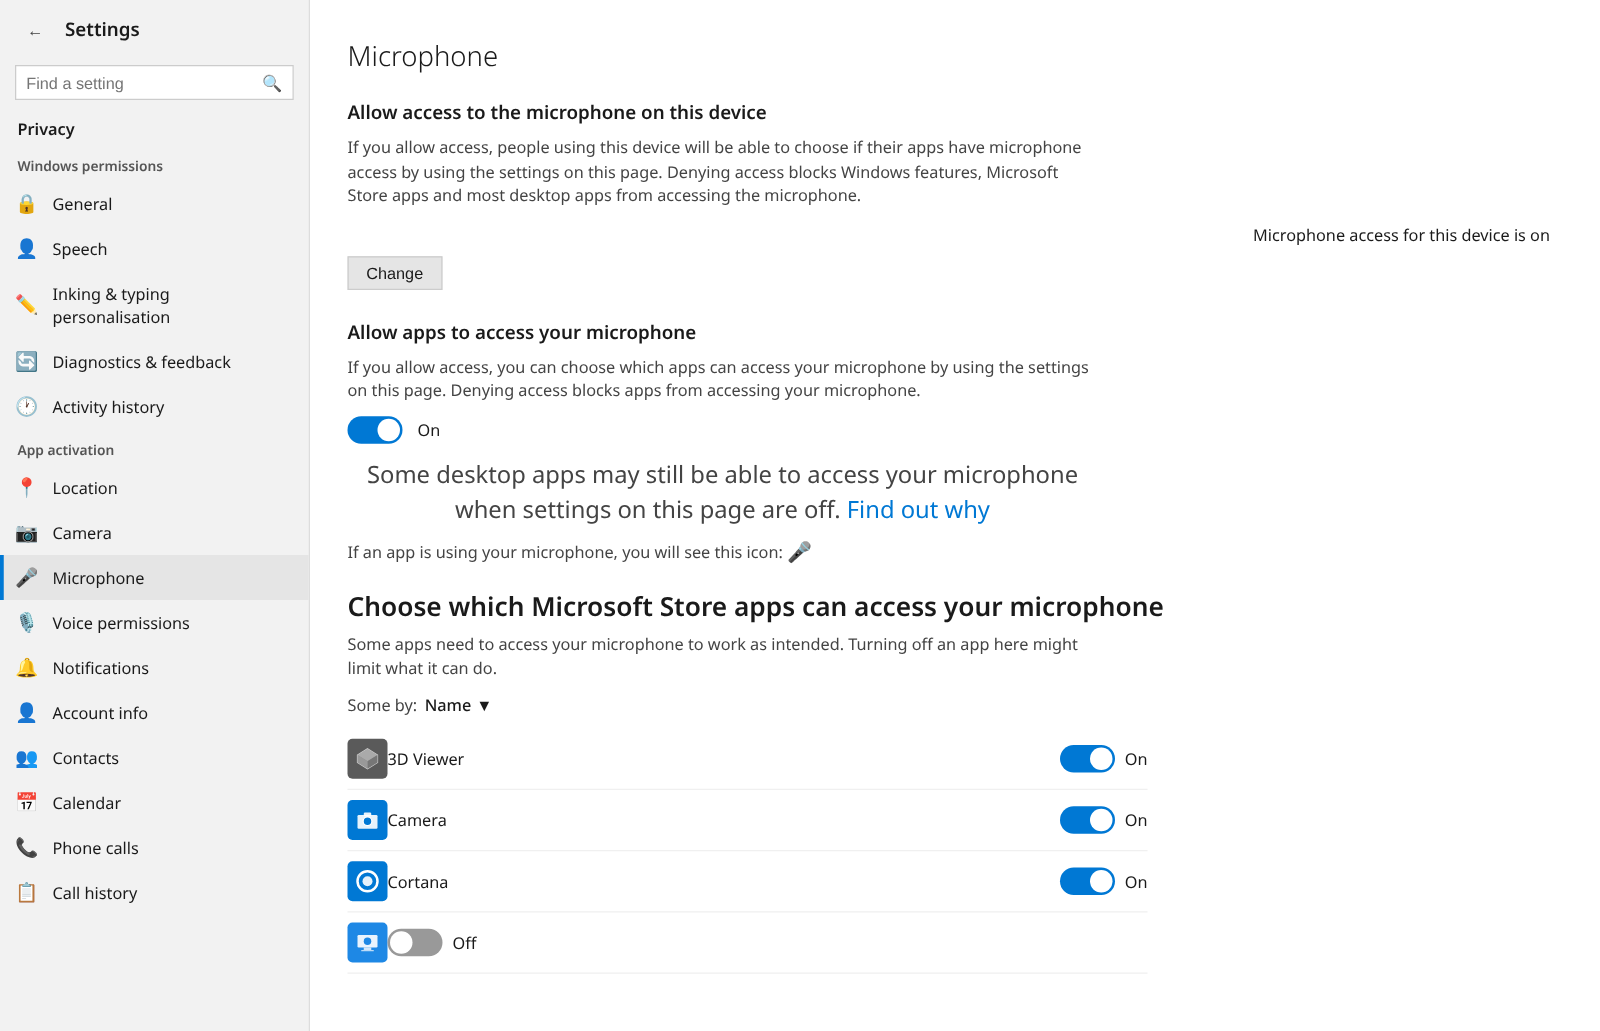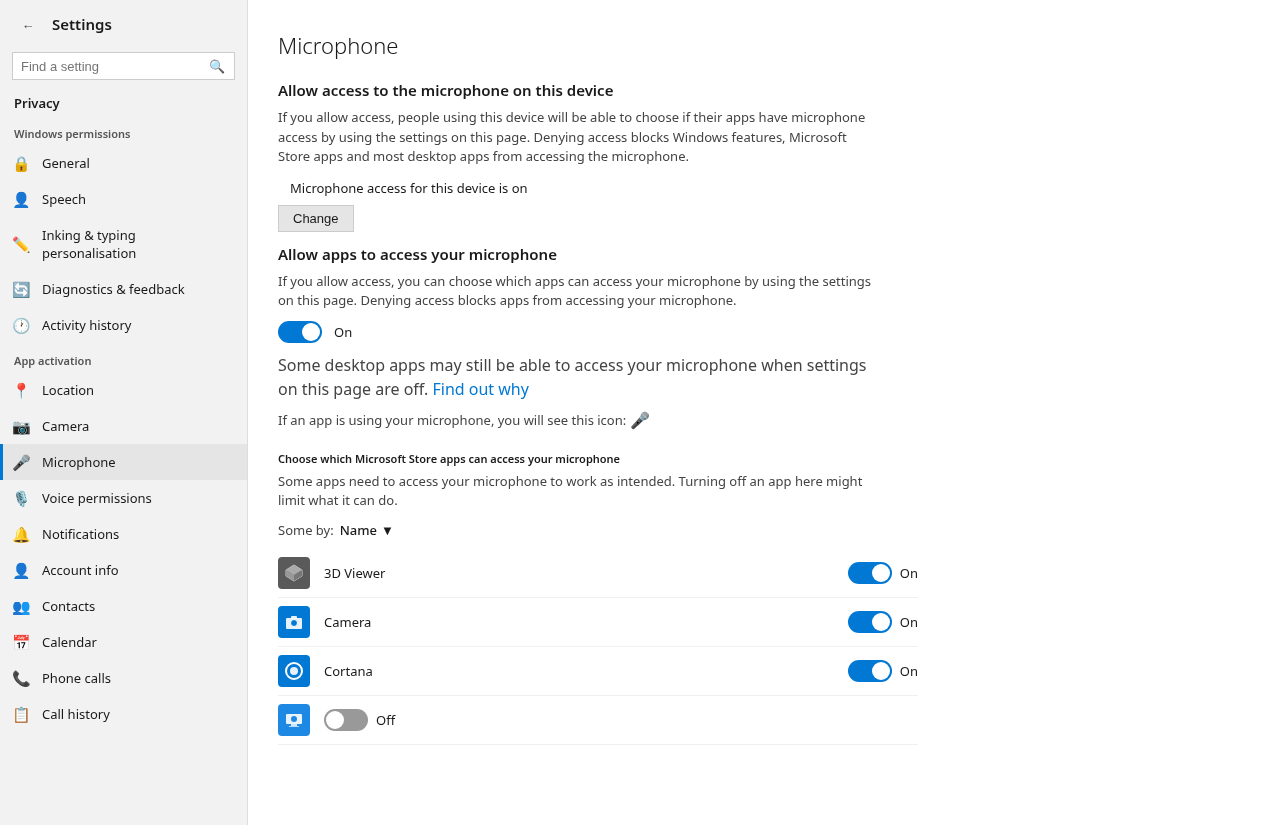--- a/index.html
+++ b/index.html
@@ -145,31 +145,32 @@
     .description-text {
       font-size: 13px;
       color: #444;
       line-height: 1.5;
       max-width: 600px;
     }
 
     .status-text {
       font-size: 13px;
       color: #1a1a1a;
-      margin: 12px 0 8px 12px;
+      margin: 12px 0 8px 0;
+      text-align: right;
     }
 
     .change-btn {
       background: #e5e5e5;
       border: 1px solid #ccc;
       padding: 5px 14px;
       font-size: 13px;
       cursor: pointer;
       color: #1a1a1a;
-      margin-bottom: 12px;
+      margin-bottom: 24px;
     }
 
     
     .toggle-row {
       display: flex;
       align-items: center;
       gap: 12px;
       margin: 10px 0;
     }
 
@@ -202,42 +203,43 @@
     .toggle-track.off .toggle-thumb {
       right: auto;
       left: 2px;
     }
     .toggle-label {
       font-size: 13px;
       color: #1a1a1a;
     }
 
     .desktop-note {
-      font-size: 16px;
+      font-size: 19px;
       color: #444;
       margin: 8px 0;
       max-width: 600px;
       line-height: 1.5;
+      text-align: center;
     }
     .desktop-note a {
       color: #0078d4;
       text-decoration: none;
     }
 
     .mic-icon-note {
       font-size: 13px;
       color: #444;
       margin: 8px 0;
       display: flex;
       align-items: center;
       gap: 4px;
     }
 
     .choose-title {
-      font-size: 11px;
+      font-size: 21px;
       font-weight: 600;
       color: #1a1a1a;
       margin: 20px 0 6px 0;
     }
 
     .sort-row {
       display: flex;
       align-items: center;
       gap: 6px;
       margin: 10px 0;
@@ -252,21 +254,20 @@
       color: #1a1a1a;
       font-weight: 500;
     }
 
     
     .app-row {
       display: flex;
       align-items: center;
       padding: 8px 0;
       border-bottom: 1px solid #f0f0f0;
-      gap: 14px;
       max-width: 640px;
     }
 
     .app-icon {
       width: 32px;
       height: 32px;
       border-radius: 4px;
       display: flex;
       align-items: center;
       justify-content: center;

